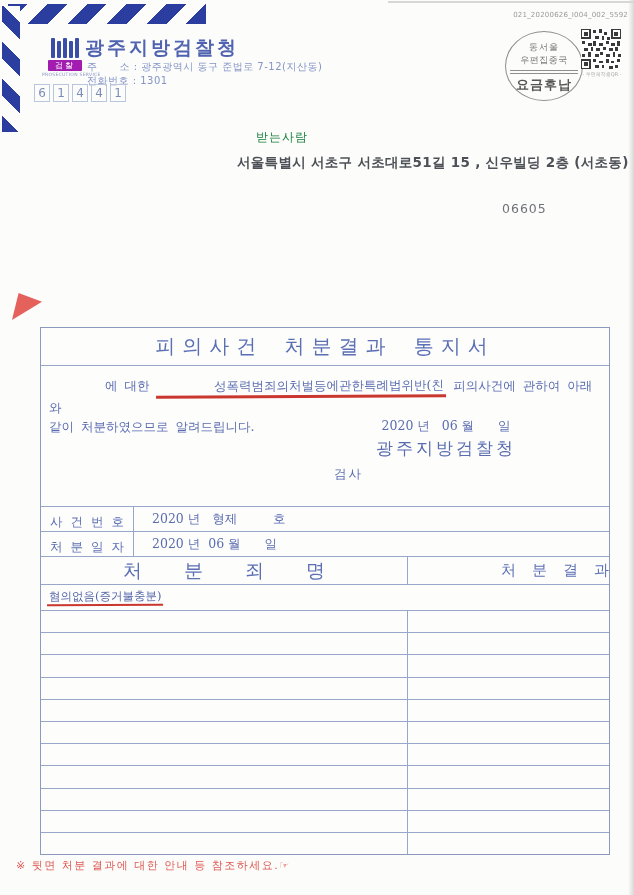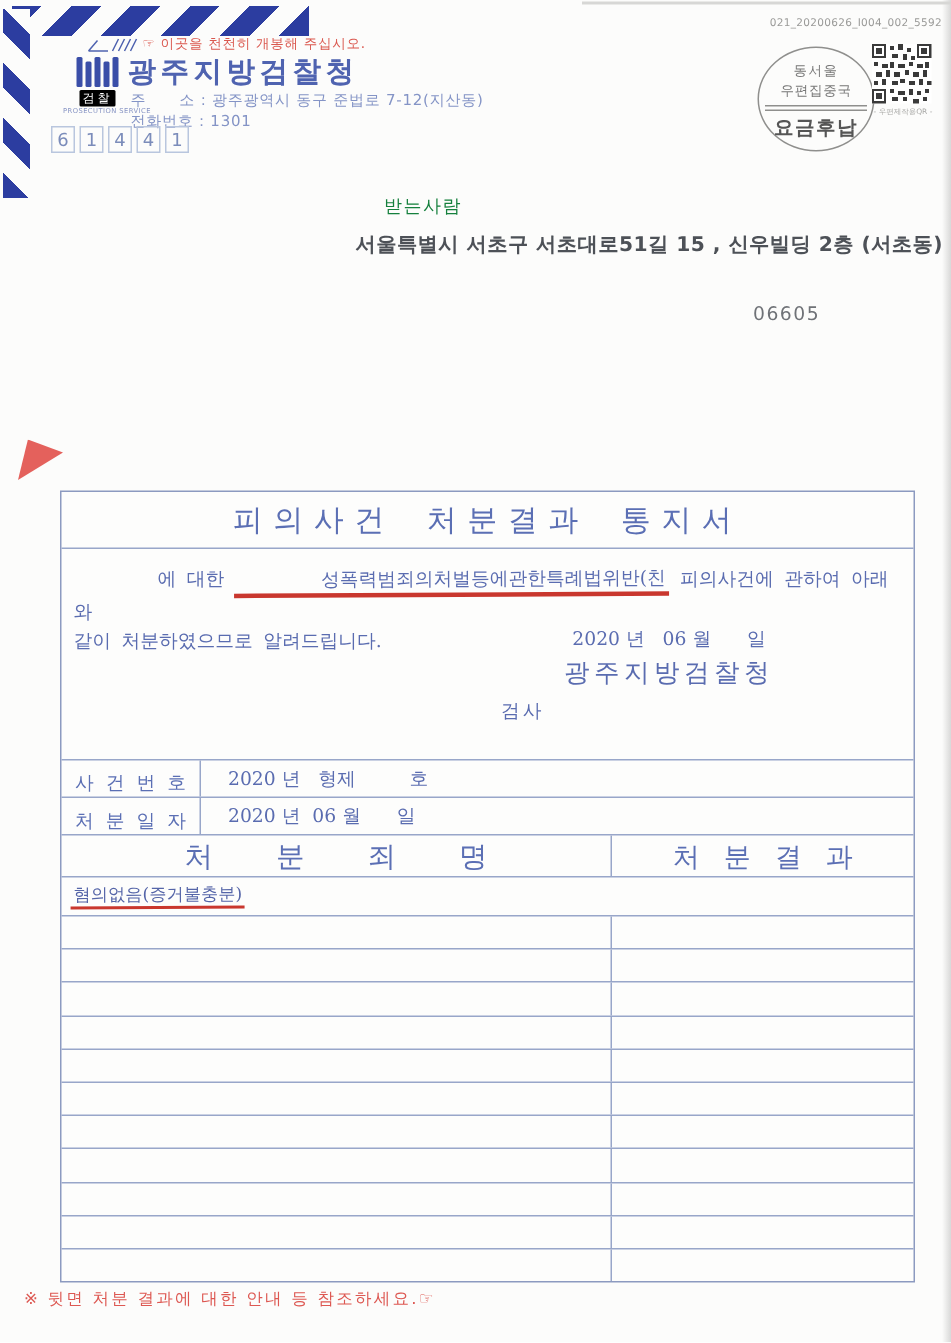--- a/index.html
+++ b/index.html
@@ -27,21 +27,21 @@
     background:repeating-linear-gradient(45deg,var(--stripe-blue) 0 12px,#fcfcfb 12px 26px);}
 
   .open-row{position:absolute;left:58px;top:23px;height:13px;display:flex;align-items:center;gap:3px;}
   .open-note{font-size:9px;color:var(--red-accent);letter-spacing:.5px;white-space:nowrap;}
 
   
   .logo{position:absolute;left:42px;top:38px;width:46px;text-align:center;}
   .logo-bars{display:flex;justify-content:center;gap:2px;height:20px;align-items:flex-end;}
   .logo-bars i{display:block;width:4px;height:20px;background:#3a4ea8;border-radius:1px;}
   .logo-bars i:nth-child(2),.logo-bars i:nth-child(4){height:17px;}
-  .logo-badge{margin:2px auto 0;width:24px;background:#000000;color:#fff;font-size:8px;
+  .logo-badge{margin:2px auto 0;width:34px;background:#a21caf;color:#fff;font-size:8px;
     line-height:11px;border-radius:1px;letter-spacing:2px;}
   .logo-sub{font-size:4.5px;color:#8794c4;letter-spacing:.3px;margin-top:1px;white-space:nowrap;}
 
   .sender-name{position:absolute;left:85px;top:35px;font-size:19px;font-weight:bold;
     color:var(--ink-blue-dark);letter-spacing:3px;white-space:nowrap;}
   .sender-addr{position:absolute;left:87px;top:60px;font-size:10px;color:#8494c6;letter-spacing:.5px;white-space:nowrap;}
   .sender-tel{position:absolute;left:87px;top:74px;font-size:10px;color:#8494c6;letter-spacing:.5px;white-space:nowrap;}
 
   .zip-boxes{position:absolute;left:34px;top:84px;display:flex;gap:3px;}
   .zip-boxes span{display:block;width:16px;height:18px;border:1px solid #b9c6de;color:#7b8cba;
@@ -90,21 +90,21 @@
   .frow .lab span{margin-right:-8px;}
   .frow .val{flex:1;display:flex;align-items:center;padding-left:18px;font-size:12.5px;color:#5a6cb0;}
   .frow.field{height:25px;}
 
   .trow{display:flex;border-top:1px solid var(--border-blue);font-family:"DejaVu Serif","Liberation Serif",serif;}
   .trow .c1{width:367px;border-right:1px solid var(--border-blue);display:flex;align-items:center;}
   .trow .c2{flex:1;display:flex;align-items:center;}
   .trow.thead{height:28px;color:#5b6fb4;}
   .trow.thead .c1{justify-content:center;font-size:19px;letter-spacing:42px;}
   .trow.thead .c1 span{margin-right:-42px;}
-  .trow.thead .c2{justify-content:center;font-size:18px;letter-spacing:16px;}
+  .trow.thead .c2{justify-content:flex-end;font-size:15px;letter-spacing:16px;}
   .trow.thead .c2 span{margin-right:-16px;}
   .trow.tdata{height:26px;font-size:11.5px;color:#5565a8;}
   .trow.tdata .c1{padding-left:4px;}
   .trow.tdata .c2{padding-left:6px;}
   .trow.tdata .u-red{border-bottom-width:2.5px;}
   .t-empty{flex:1;display:flex;flex-direction:column;}
   .t-empty .trow{flex:1;}
 
   .footnote{position:absolute;left:16px;top:858px;font-size:11px;color:#dd5852;letter-spacing:1.5px;white-space:nowrap;}
 </style>
@@ -112,27 +112,20 @@
 <body>
 
 <div class="page">
 
   <div class="edge-right"></div>
   <div class="edge-top"></div>
 
   <div class="stripes-top"></div>
   <div class="stripes-left"></div>
 
-  <div class="open-row">
-    <svg width="34" height="12" viewBox="0 0 34 12">
-      <path d="M1 10 L7 3 M1 10 H14" stroke="#4f63b0" stroke-width="1" fill="none"></path>
-      <path d="M17 10 L21 2 M21 10 L25 2 M25 10 L29 2 M29 10 L33 2" stroke="#4f63b0" stroke-width="1" fill="none"></path>
-    </svg>
-    <span class="open-note">☞ 이곳을 천천히 개봉해 주십시오.</span>
-  </div>
 
   <div class="logo">
     <div class="logo-bars">
         <i></i>
         <i></i>
         <i></i>
         <i></i>
         <i></i>
       </div>
     <div class="logo-badge">검찰</div>

